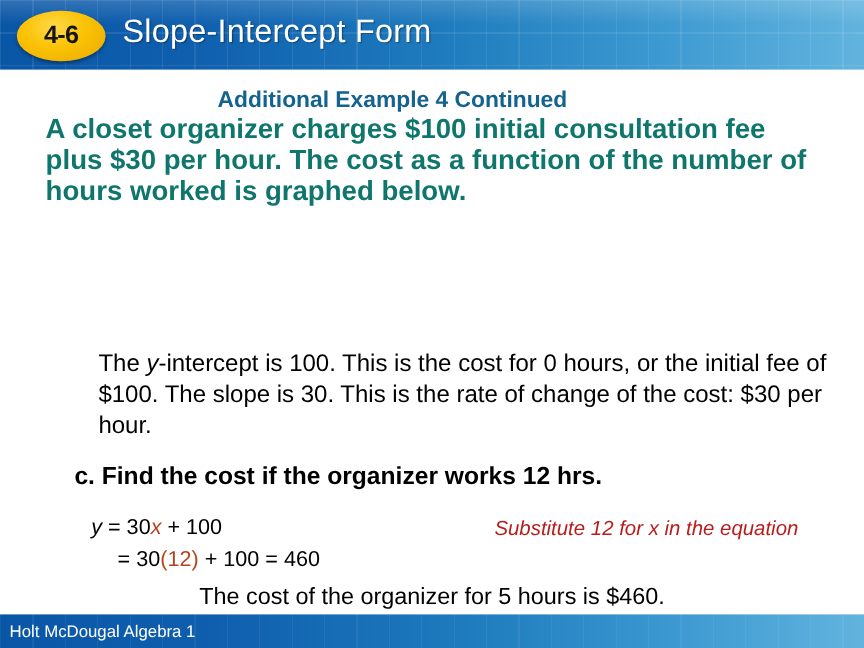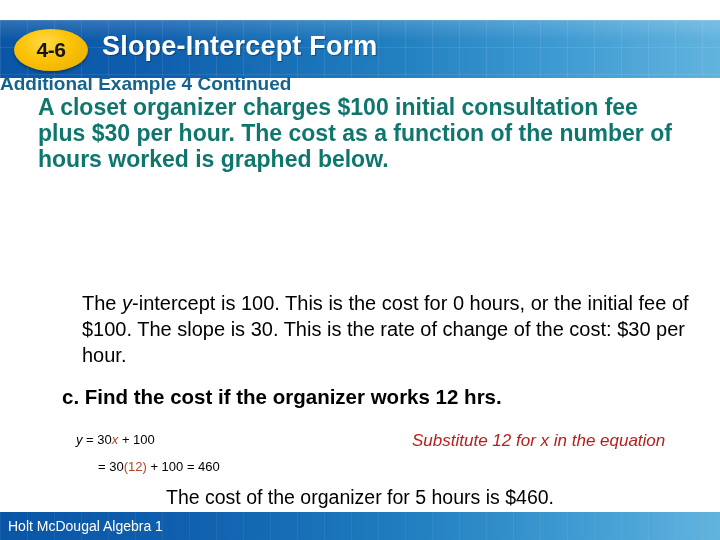--- a/index.html
+++ b/index.html
@@ -23,21 +23,20 @@
     height: 58px;
     background:
       repeating-linear-gradient(to right,
         rgba(255,255,255,0.085) 0px, rgba(255,255,255,0.085) 1px,
         rgba(255,255,255,0) 1px, rgba(255,255,255,0) 27px),
       repeating-linear-gradient(to bottom,
         rgba(255,255,255,0.085) 0px, rgba(255,255,255,0.085) 1px,
         rgba(255,255,255,0) 1px, rgba(255,255,255,0) 27px),
       linear-gradient(to right, #0a56a6 0%, #0f5fae 22%, #1f7cbe 52%, #3f9bd2 78%, #62b4de 100%);
     overflow: hidden;
-    margin-top: 20px;
   }
   .header-shine {
     position: absolute;
     left: 0; top: 0;
     width: 720px; height: 20px;
     background: linear-gradient(to bottom, rgba(255,255,255,0.16), rgba(255,255,255,0));
     pointer-events: none;
   }
   .badge {
     position: absolute;
@@ -58,39 +57,40 @@
     font-weight: bold;
     letter-spacing: -0.5px;
     font-family: "Liberation Sans", sans-serif;
   }
   .header-title {
     position: absolute;
     left: 102px;
     top: 11px;
     color: #ffffff;
     font-size: 27px;
-    font-weight: bold;
+    font-weight: normal;
     letter-spacing: 0.2px;
     text-shadow: 1px 1px 1px rgba(0,0,0,0.35);
     white-space: nowrap;
     font-family: "Liberation Sans", sans-serif;
   }
 
   
   .content {
     position: absolute;
     left: 0;
     top: 58px;
     width: 720px;
     height: 454px;
   }
   .subtitle {
     position: absolute;
     left: 0; top: 15px;
     width: 654px;
+    text-align: center;
     color: #14638f;
     font-size: 19px;
     font-weight: bold;
     font-family: "Liberation Sans", sans-serif;
   }
   .prob-text {
     position: absolute;
     left: 38px;
     top: 36px;
     width: 650px;
@@ -133,21 +133,21 @@
     color: #000000;
     font-size: 20.5px;
     font-weight: bold;
     font-family: "Liberation Sans", sans-serif;
   }
   .eq-block {
     position: absolute;
     left: 76px;
     top: 368px;
     color: #000000;
-    font-size: 13px;
+    font-size: 18px;
     font-weight: normal;
     line-height: 27px;
     font-family: "Liberation Sans", sans-serif;
     white-space: nowrap;
   }
   .eq-line2 { padding-left: 22px; }
   .red { color: #b4441f; }
   .ital { font-style: italic; }
   .note {
     position: absolute;

